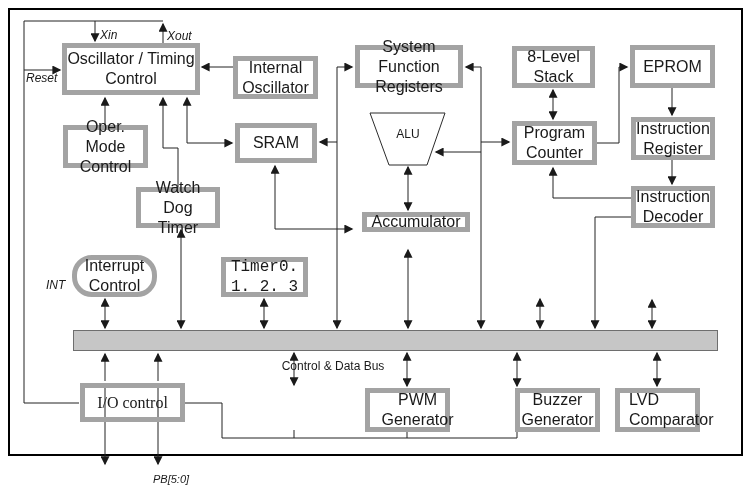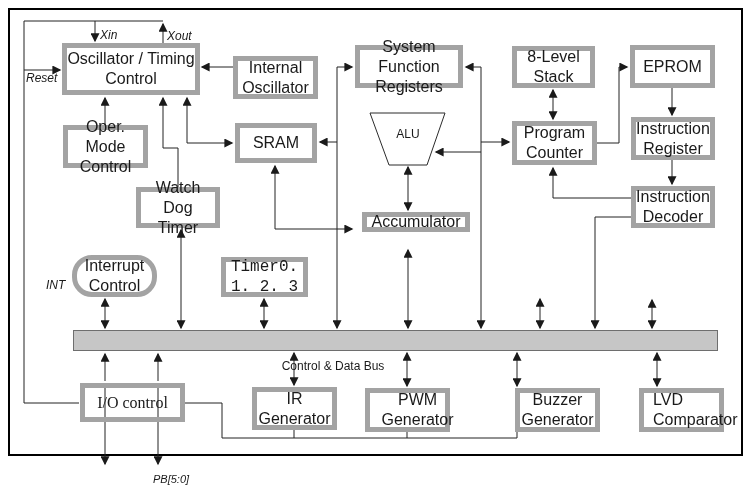--- a/index.html
+++ b/index.html
@@ -3,21 +3,21 @@
 <meta charset="utf-8">
 <style>
   html,body{margin:0;padding:0;background:#fff;}
   #stage{position:relative;width:750px;height:499px;background:#ffffff;overflow:hidden;
          font-family:"Liberation Sans",sans-serif;color:#1a1a1a;}
   #wires{position:absolute;left:0;top:0;z-index:2;}
   .box{position:absolute;box-sizing:border-box;border:5px solid #a3a3a3;display:flex;
        align-items:center;justify-content:center;text-align:center;
        font-size:16px;line-height:1.25;white-space:pre-line;z-index:3;background:transparent;}
   .serif{font-family:"Liberation Serif",serif;}
-  .left-align{justify-content:flex-start;text-align:left;padding-left:9px;margin-left:24px;}
+  .left-align{justify-content:flex-start;text-align:left;padding-left:9px;}
   .pin{position:absolute;font-size:12px;z-index:4;white-space:nowrap;font-style:italic;}
   .pin-small{font-size:11px;}
   #bus{position:absolute;left:73px;top:330px;width:645px;height:21px;box-sizing:border-box;
        background:#c6c6c6;border:1px solid #6e6e6e;z-index:1;}
   #bus-label{position:absolute;left:73px;top:332px;width:520px;text-align:center;
        font-size:12px;z-index:3;margin-top:27px;}
   #alu-label{position:absolute;left:385px;top:127px;width:46px;text-align:center;
        font-size:12px;z-index:3;}
   
   .b-osc{left:62px;top:43px;width:138px;height:52px;}
@@ -133,21 +133,20 @@
 Register</div>
   <div class="box b-wdt">Watch Dog
 Timer</div>
   <div class="box b-accum">Accumulator</div>
   <div class="box b-idec">Instruction
 Decoder</div>
   <div class="box b-intctl">Interrupt
 Control</div>
   <div class="box b-timers">Timer0. 1. 2. 3</div>
   <div class="box b-io serif">I/O control</div>
-  <div class="box b-irgen">IR Generator</div>
   <div class="box b-pwm">PWM
 Generator</div>
   <div class="box b-buzzer">Buzzer
 Generator</div>
   <div class="box b-lvd left-align">LVD
 Comparator</div>
 
   <div id="alu-label">ALU</div>
   <div id="bus-label">Control &amp; Data Bus</div>
 

